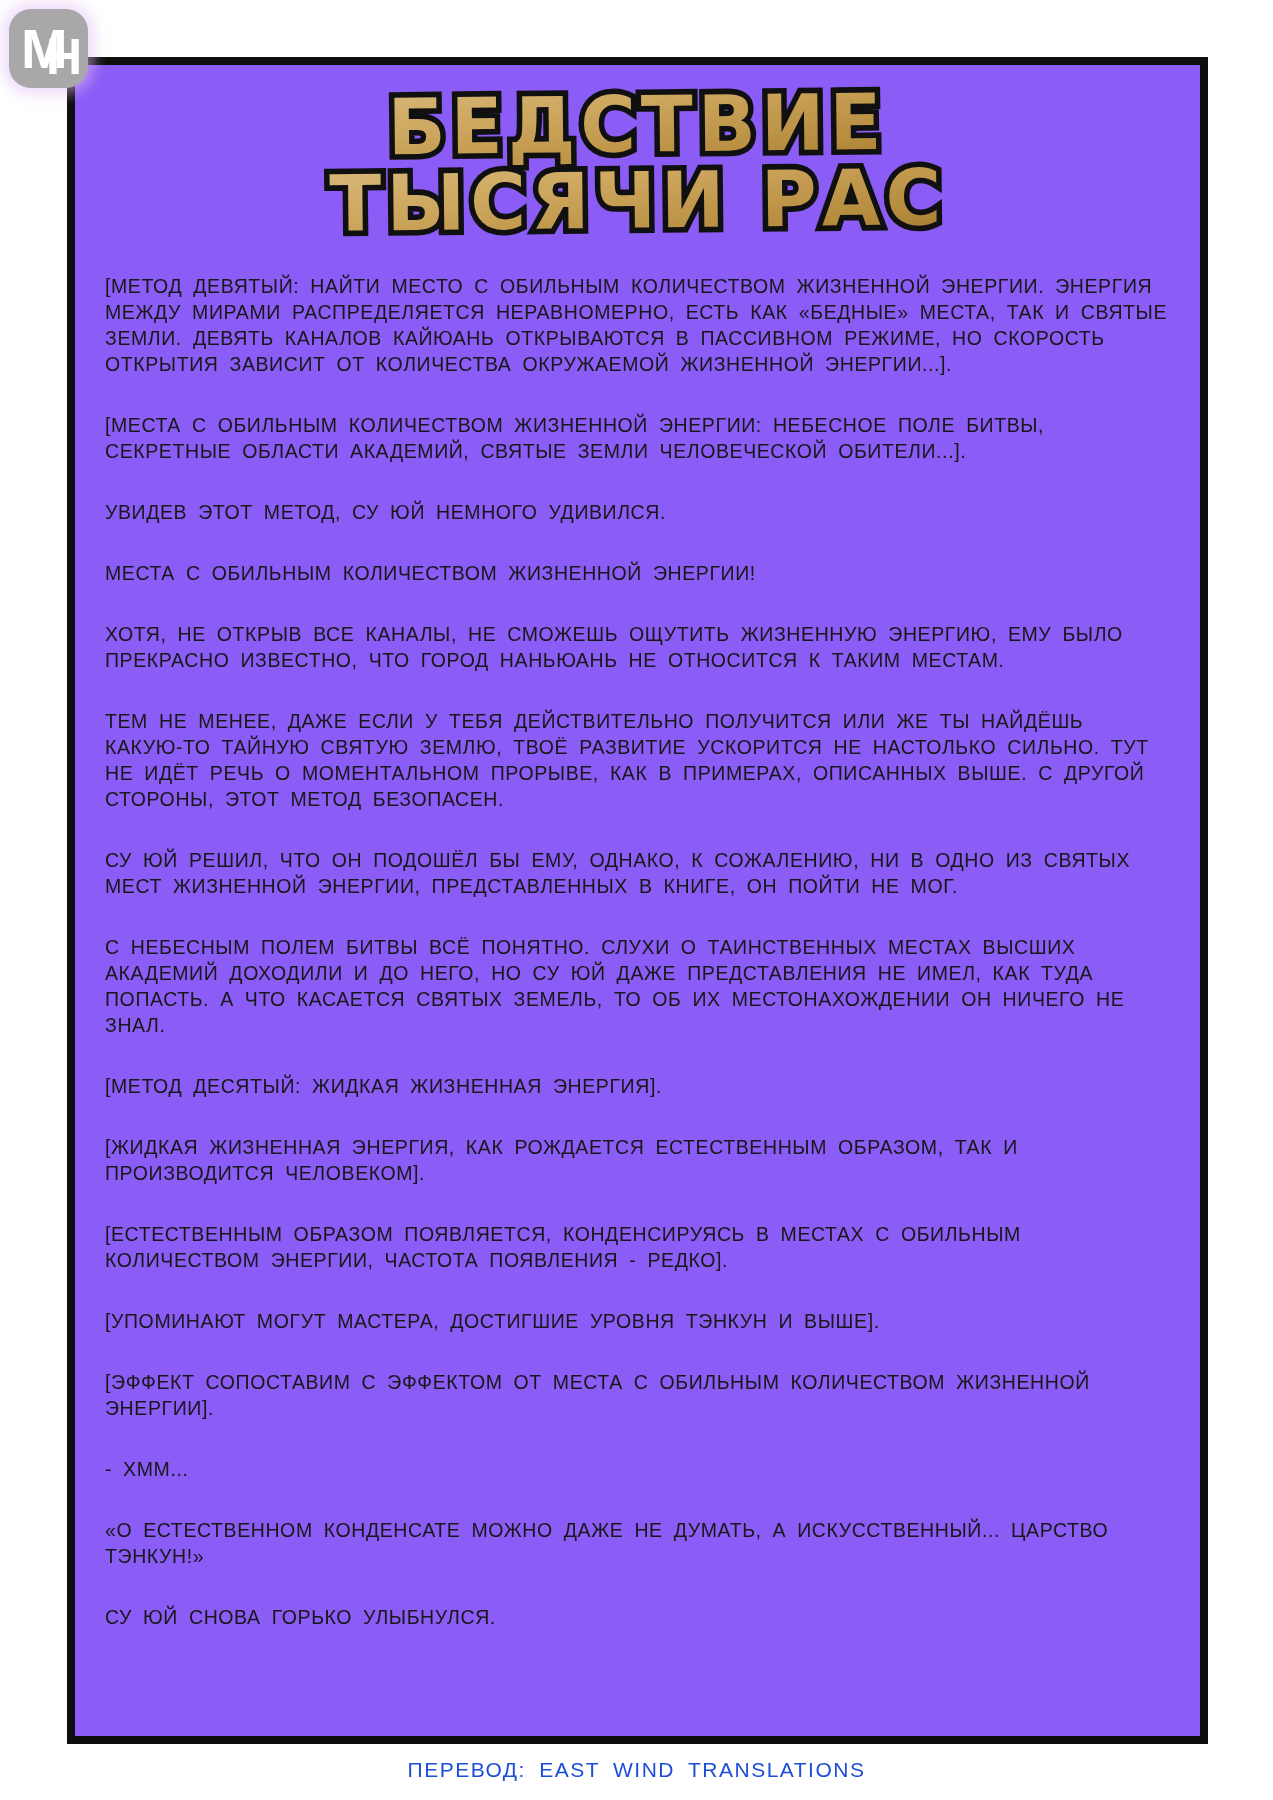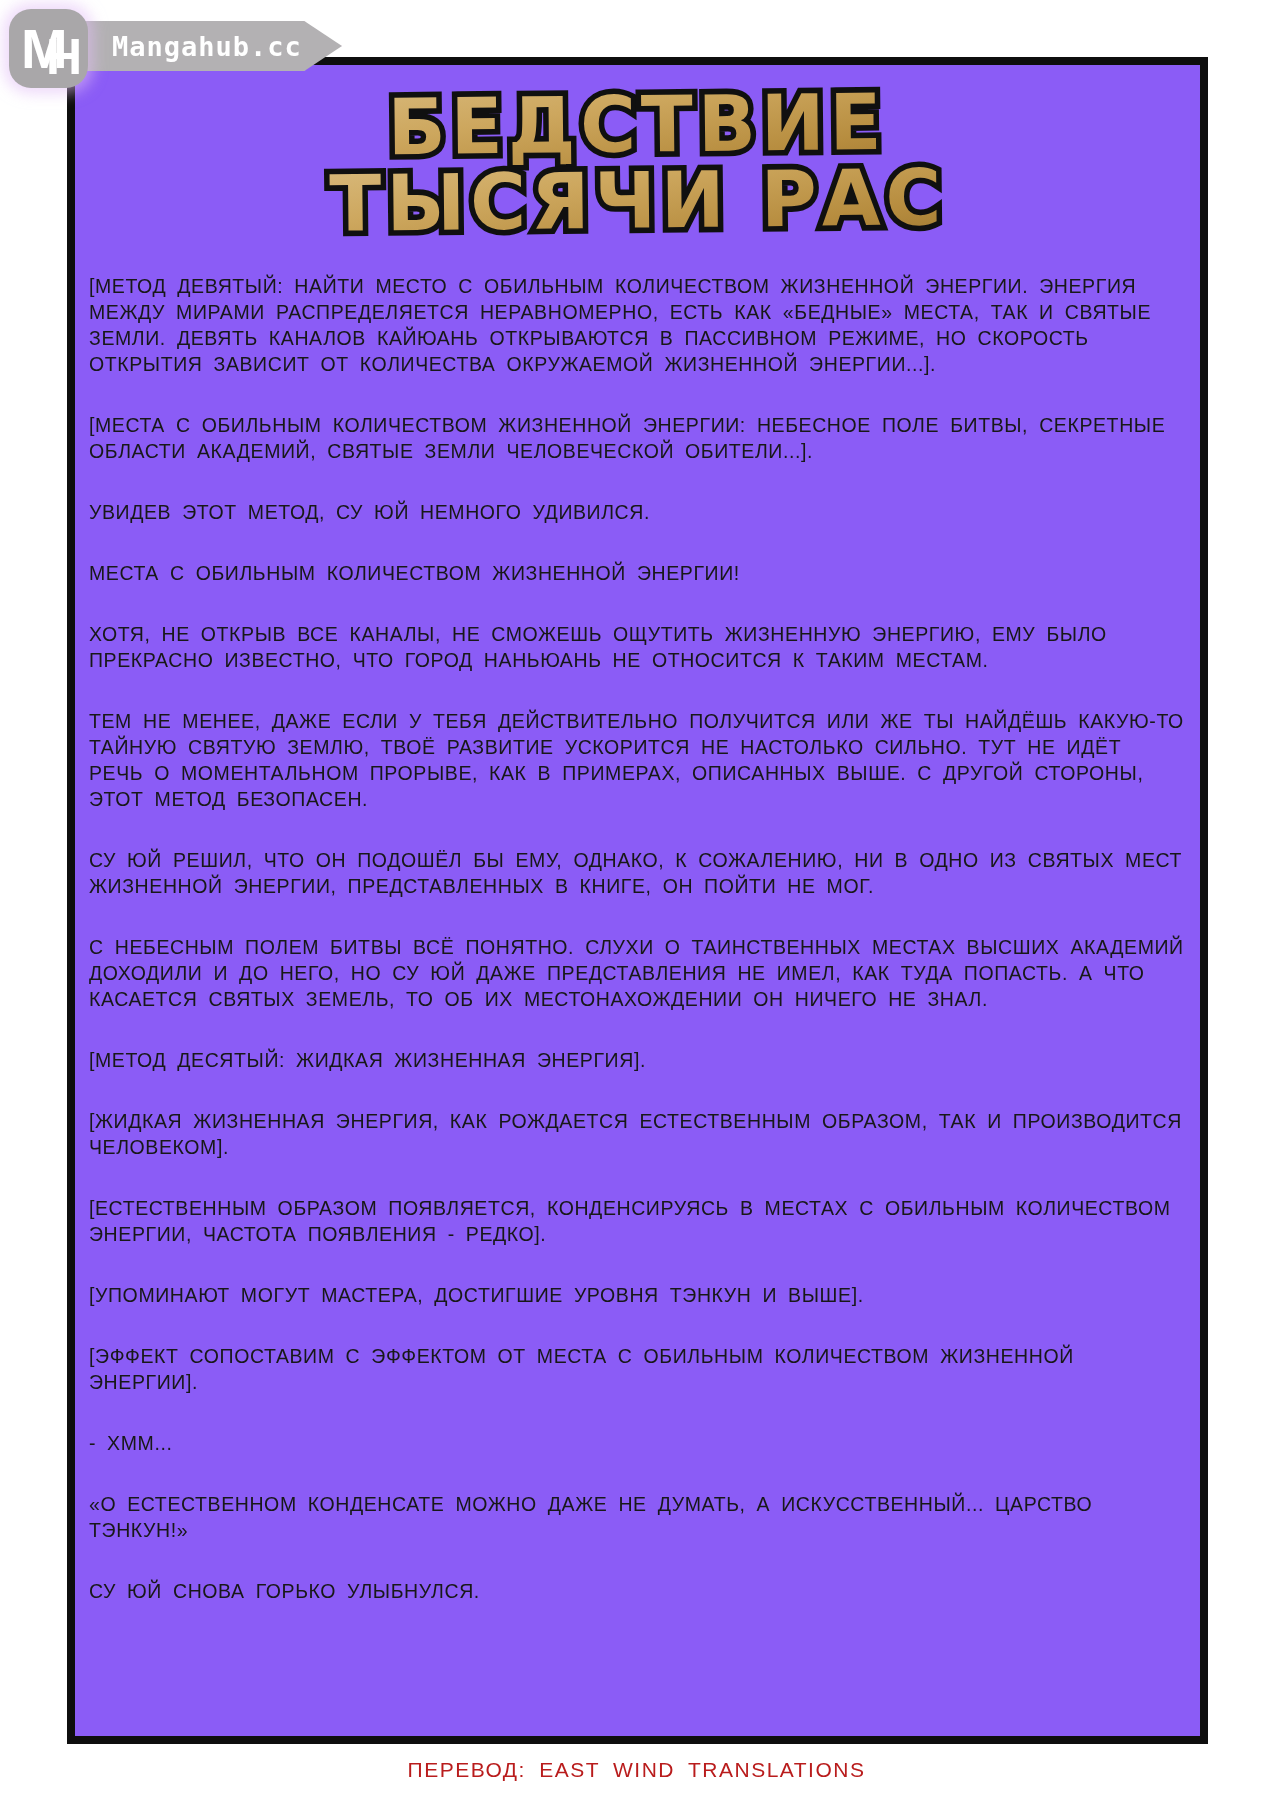--- a/index.html
+++ b/index.html
@@ -68,39 +68,39 @@
     white-space: nowrap;
   }
   .t-stroke { color: #101010; -webkit-text-stroke: 11px #101010; }
   .t-fill {
     background: linear-gradient(172deg, #dfc48d 0%, #cda75e 40%, #b68c3e 70%, #8f6b29 100%);
     -webkit-background-clip: text; background-clip: text;
     color: transparent;
   }
 
   
-  .text-col { padding: 0 14px; }
+  .text-col { padding: 0 30px; }
   .text-col p {
     margin: 0 0 35px 0;
     font-size: 19.5px;
     line-height: 26px;
     letter-spacing: 0.6px;
     word-spacing: 5px;
     color: #181818;
     font-family: "Liberation Sans", sans-serif;
     font-weight: 500;
   }
 
   
   .footer {
     position: absolute;
     left: 0; top: 1758px; width: 100%;
     text-align: center;
     font-size: 21px; letter-spacing: 1.5px; word-spacing: 6px;
-    color: #b91c1c; font-weight: 500;
+    color: #1d4ed8; font-weight: 500;
     font-family: "Liberation Sans", sans-serif;
   }
 </style>
 </head>
 <body>
 
 <div class="page">
 
   <div class="content-box">
 
@@ -129,23 +129,20 @@
       <p>[ЕСТЕСТВЕННЫМ ОБРАЗОМ ПОЯВЛЯЕТСЯ, КОНДЕНСИРУЯСЬ В МЕСТАХ С ОБИЛЬНЫМ КОЛИЧЕСТВОМ ЭНЕРГИИ, ЧАСТОТА ПОЯВЛЕНИЯ - РЕДКО].</p>
       <p>[УПОМИНАЮТ МОГУТ МАСТЕРА, ДОСТИГШИЕ УРОВНЯ ТЭНКУН И ВЫШЕ].</p>
       <p>[ЭФФЕКТ СОПОСТАВИМ С ЭФФЕКТОМ ОТ МЕСТА С ОБИЛЬНЫМ КОЛИЧЕСТВОМ ЖИЗНЕННОЙ ЭНЕРГИИ].</p>
       <p>- ХММ...</p>
       <p>«О ЕСТЕСТВЕННОМ КОНДЕНСАТЕ МОЖНО ДАЖЕ НЕ ДУМАТЬ, А ИСКУССТВЕННЫЙ... ЦАРСТВО ТЭНКУН!»</p>
       <p>СУ ЮЙ СНОВА ГОРЬКО УЛЫБНУЛСЯ.</p>
     </div>
   </div>
 
   <div class="logo-wrap">
-    <div class="logo-banner">
-      <span>Mangahub.cc</span>
-    </div>
     <div class="logo-square">
       <span class="m">M</span>
       <span class="h">H</span>
     </div>
   </div>
 
   <div class="footer">ПЕРЕВОД: EAST WIND TRANSLATIONS</div>
 
 </div>
 

